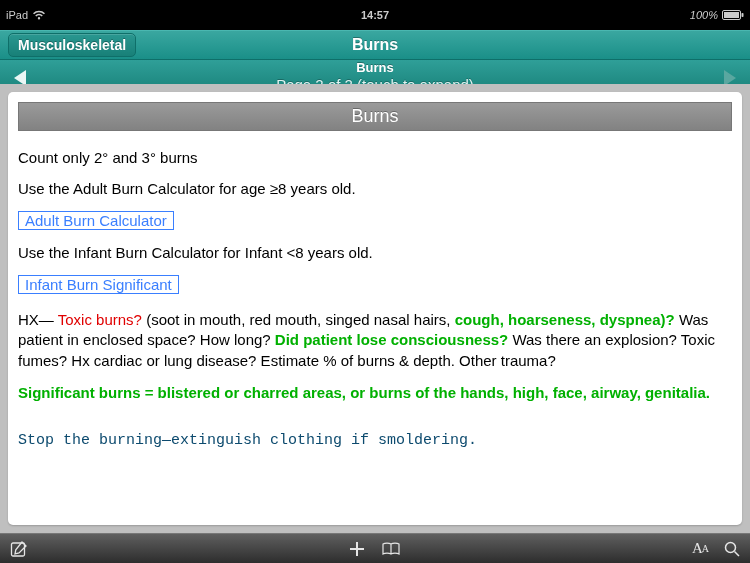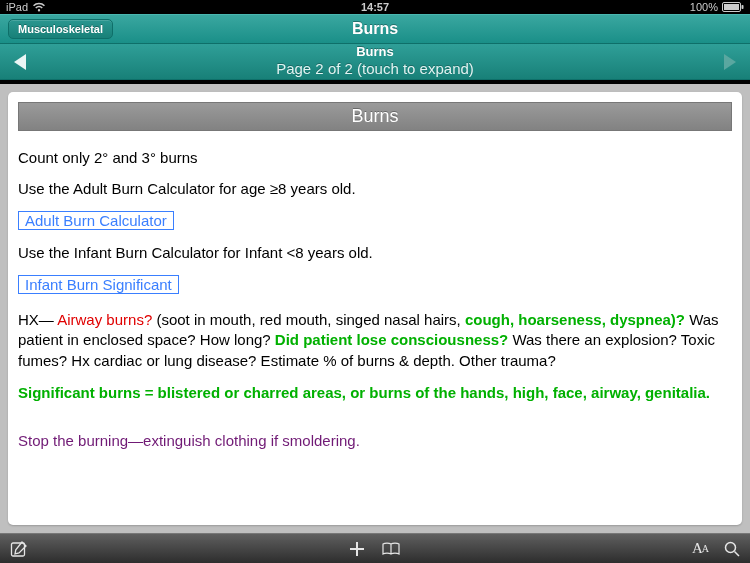--- a/index.html
+++ b/index.html
@@ -5,21 +5,21 @@
   * { margin: 0; padding: 0; box-sizing: border-box; }
   body {
     width: 750px;
     height: 563px;
     font-family: -apple-system, Helvetica, Arial, sans-serif;
     background: #000;
     overflow: hidden;
     position: relative;
   }
   .status-bar {
-    height: 14px;
+    height: 30px;
     background: #000;
     color: #ccc;
     font-size: 11px;
     display: flex;
     align-items: center;
     padding: 0 6px;
     position: relative;
     border-radius: 7px;
   }
   .status-left { display: flex; align-items: center; gap: 4px; }
@@ -28,40 +28,41 @@
     left: 50%;
     transform: translateX(-50%);
     font-weight: bold;
   }
   .status-right {
     position: absolute;
     right: 6px;
     display: flex;
     align-items: center;
     gap: 4px;
+    font-style: italic;
   }
   .wifi-icon svg { display: block; }
   .battery-icon svg { display: block; }
 
   .nav-bar {
     height: 30px;
     background: linear-gradient(to bottom, #3aa7a0, #1a8f88);
     border-top: 1px solid #4ab7b0;
     border-bottom: 1px solid #0e6f69;
     display: flex;
     align-items: center;
     position: relative;
     padding: 0 8px;
   }
   .back-button {
     background: linear-gradient(to bottom, #2a9790, #188078);
     border: 1px solid #0e6f69;
     border-radius: 5px;
     color: #fff;
-    font-size: 11px;
+    font-size: 14px;
     font-weight: bold;
     padding: 3px 9px;
     text-shadow: 0 -1px 0 rgba(0,0,0,0.3);
     cursor: pointer;
     box-shadow: inset 0 1px 0 rgba(255,255,255,0.15);
   }
   .nav-title {
     position: absolute;
     left: 50%;
     transform: translateX(-50%);
@@ -156,21 +157,21 @@
     cursor: pointer;
   }
   .body-text {
     font-size: 15px;
     line-height: 1.35;
     margin-top: 16px;
   }
   .body-text p { margin: 12px 0; }
   .red { color: #e00000; }
   .green-bold { color: #00b000; font-weight: bold; }
-  .blue { color: #701a75; }
+  .blue { color: #0c4a6e; font-family: Liberation Mono, monospace; }
   ul.blue-list {
     margin: 6px 0 0 26px;
     padding-left: 16px;
   }
   ul.blue-list li {
     color: #1a3fd6;
     font-size: 15px;
     margin: 2px 0;
     list-style: square;
   }
@@ -241,21 +242,21 @@
       <p>Count only 2° and 3° burns</p>
       <p>Use the Adult Burn Calculator for age ≥8 years old.</p>
       <p><span class="link-button">Adult Burn Calculator</span></p>
       <p>Use the Infant Burn Calculator for Infant &lt;8 years old.</p>
       <p><span class="link-button">Infant Burn Significant</span></p>
     </div>
 
     <div class="body-text">
       <p>
         <span>HX—</span>
-        <span class="red">Airway burns?</span>
+        <span class="red">Toxic burns?</span>
         <span>(soot in mouth, red mouth, singed nasal hairs,</span>
         <span class="green-bold">cough, hoarseness, dyspnea)?</span>
         <span>Was patient in enclosed space? How long?</span>
         <span class="green-bold">Did patient lose consciousness?</span>
         <span>Was there an explosion? Toxic fumes? Hx cardiac or lung disease? Estimate % of burns &amp; depth. Other trauma?</span>
       </p>
 
       <p class="green-bold">Significant burns = blistered or charred areas, or burns of the hands, high, face, airway, genitalia.</p>
 
       <p class="blue" style="margin-top:28px;">Stop the burning—extinguish clothing if smoldering.</p>

